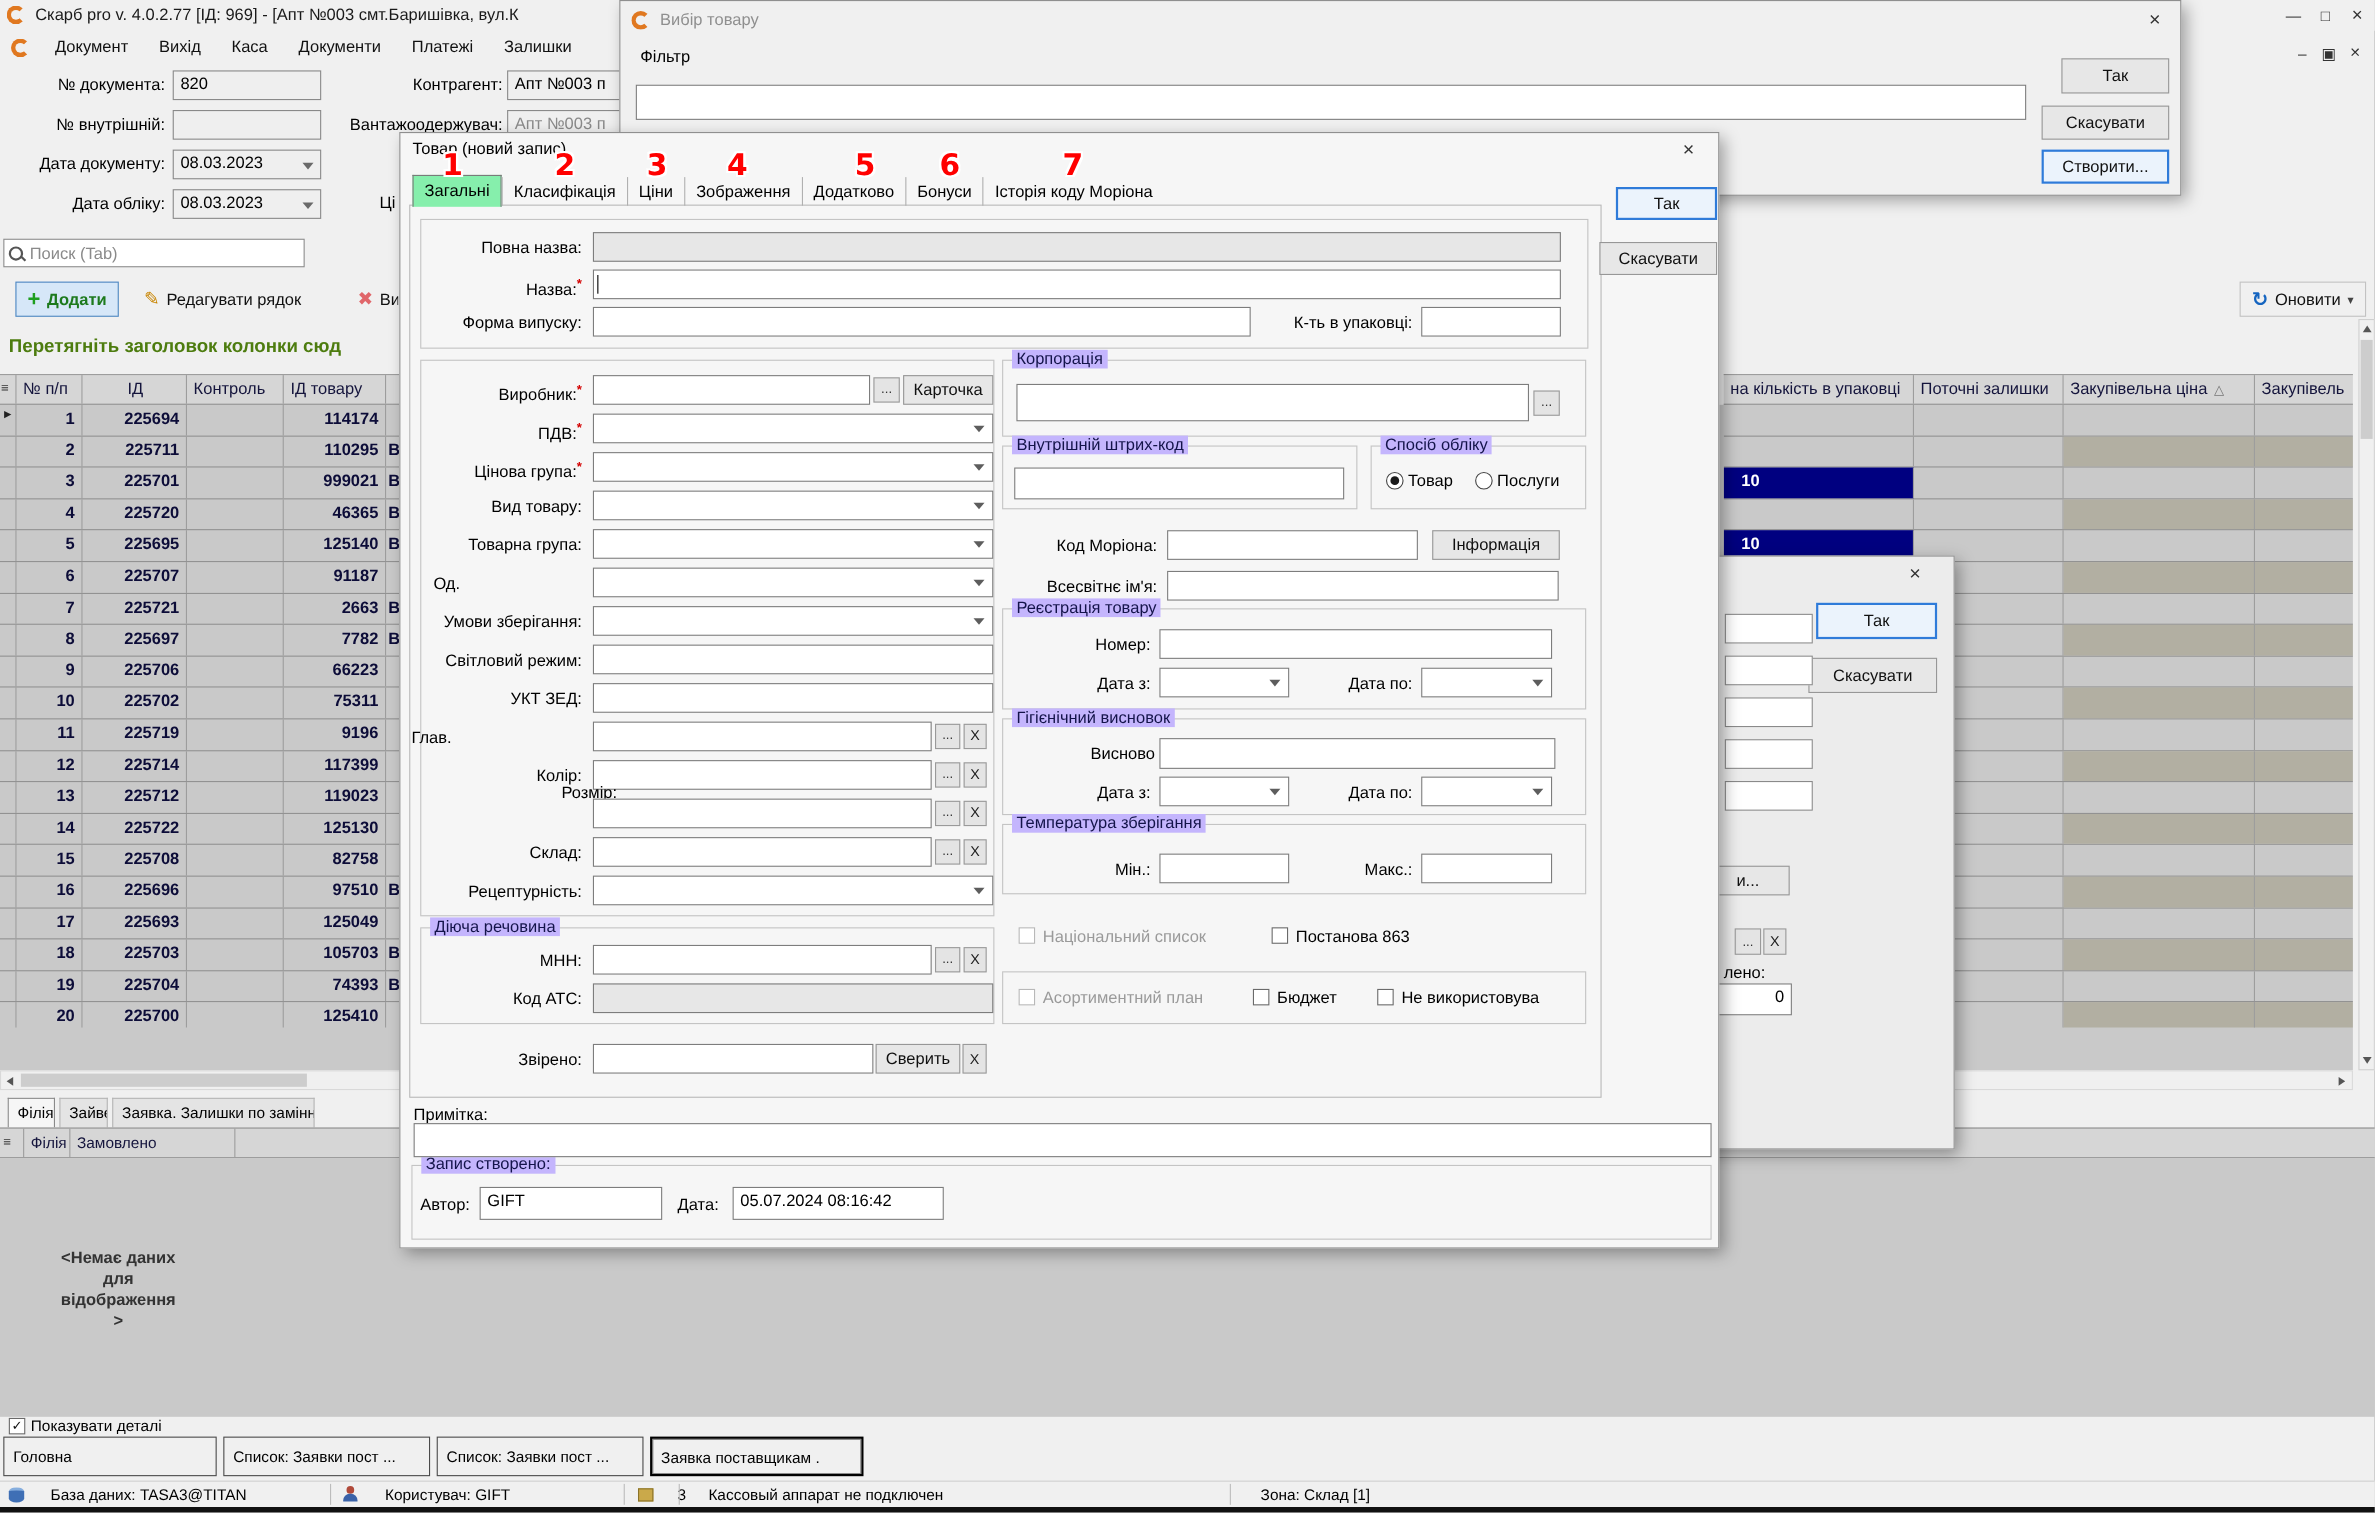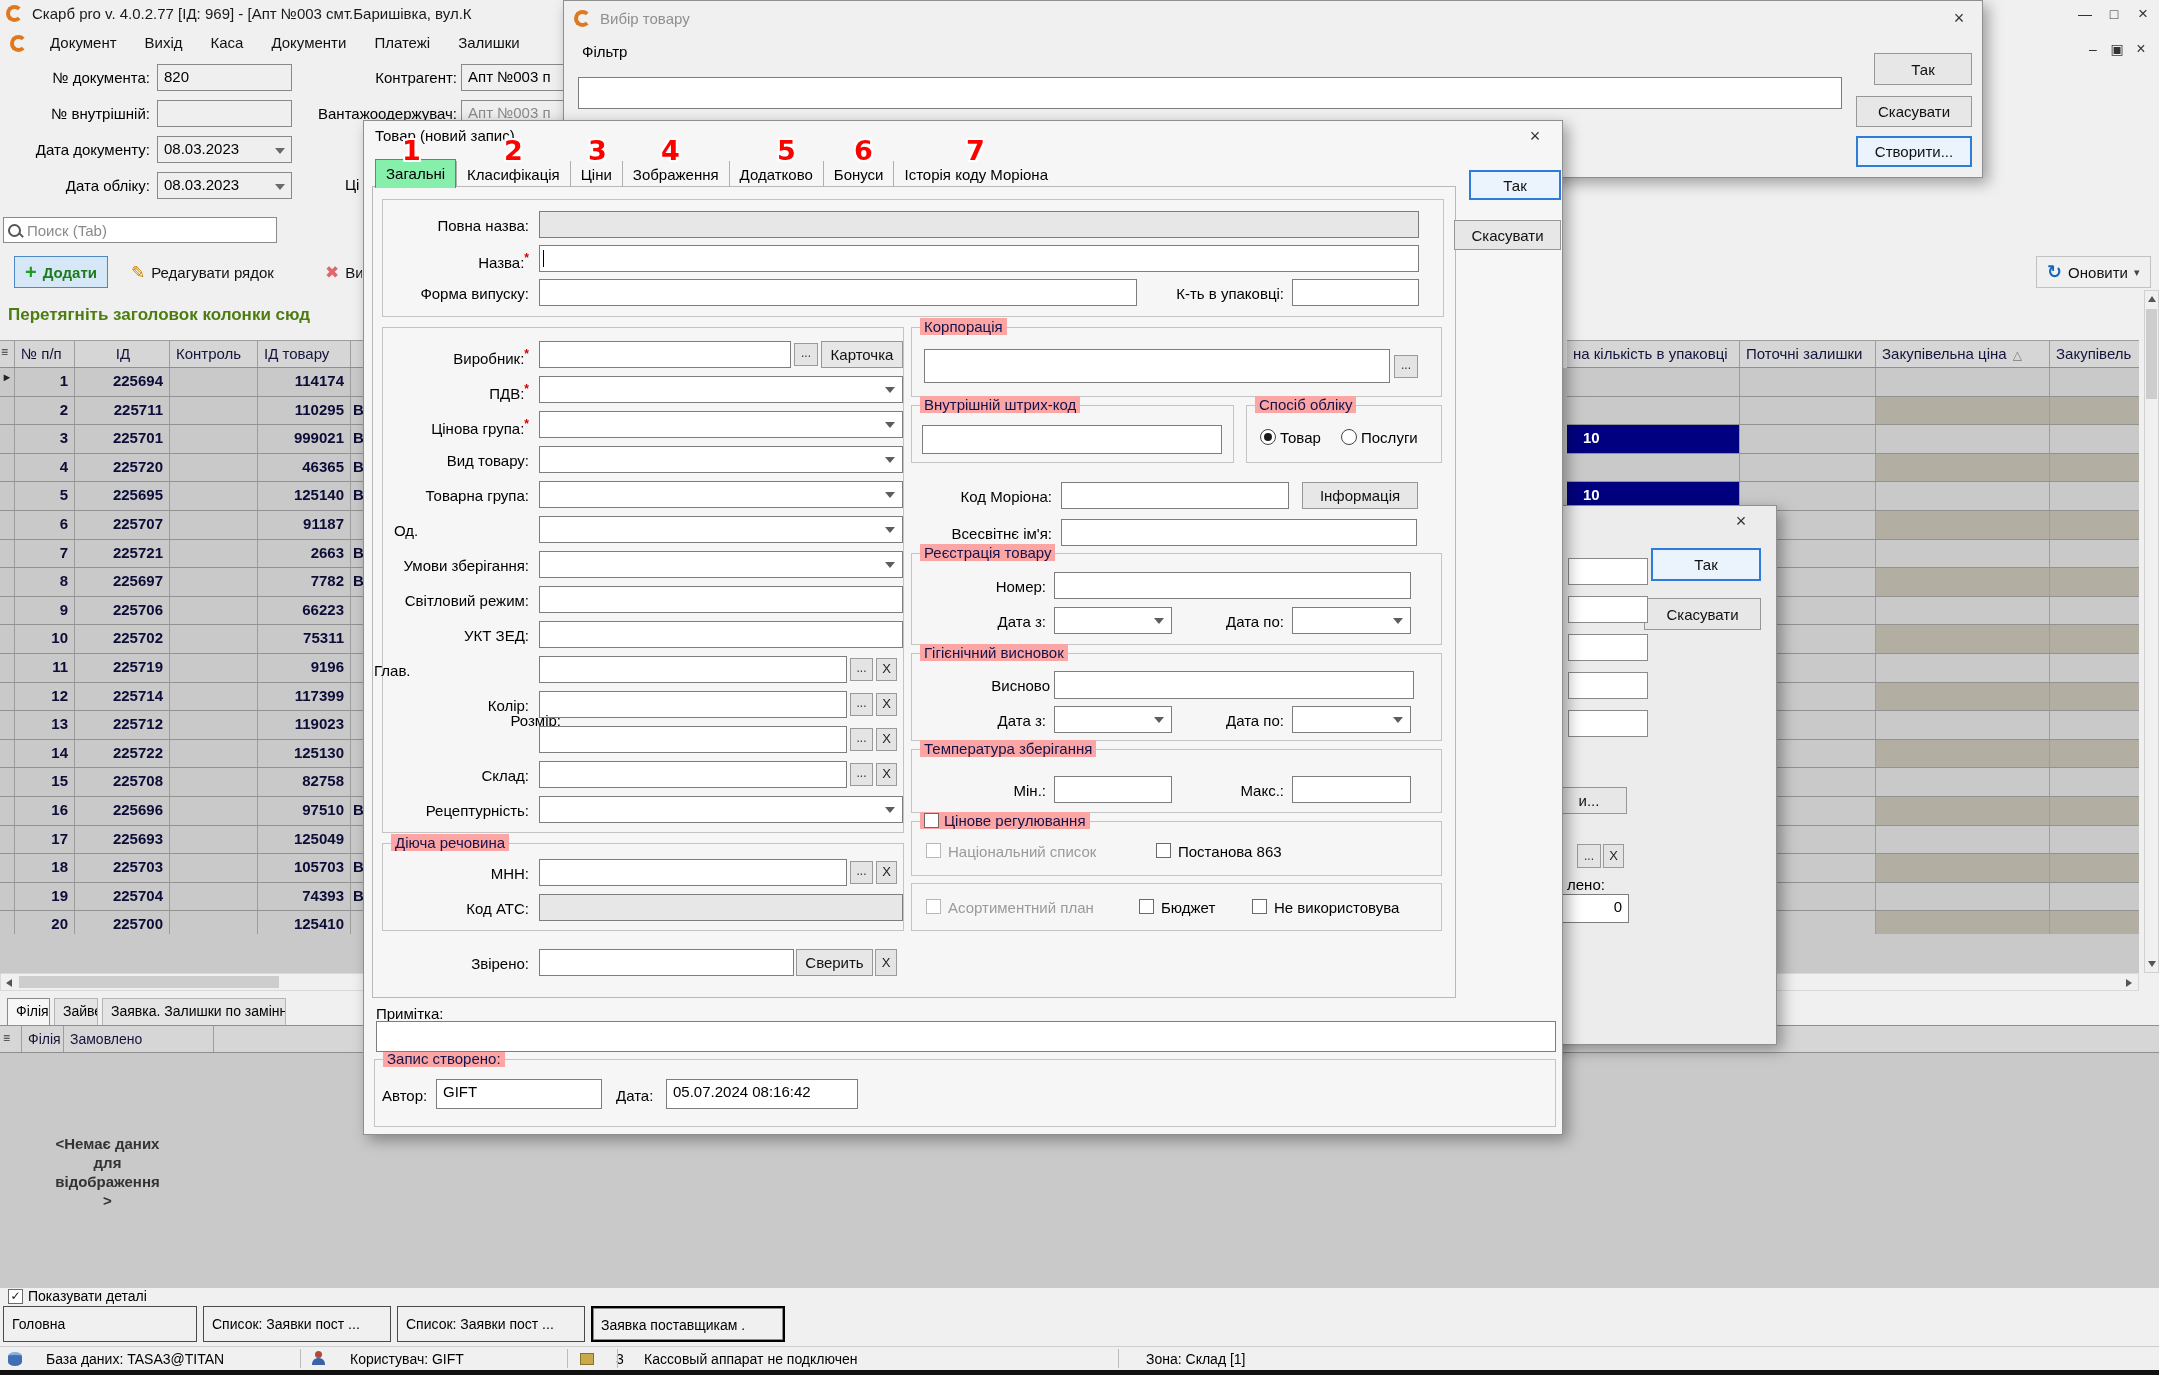--- a/index.html
+++ b/index.html
@@ -97,21 +97,21 @@
   .btn.focus{border:2px solid #2f7bd9;background:#ebf3fc;}
   .fld{position:absolute;background:#fff;border:1px solid #7d7d7d;box-sizing:border-box;padding:3px 6px;font-size:15px;}
   .fld.dis{background:#e7e7e7;}
   .combo::after{content:"";position:absolute;right:7px;top:10px;width:0;height:0;border-left:5px solid transparent;
        border-right:5px solid transparent;border-top:6px solid #5d5d5d;}
   .dots{position:absolute;background:#e4e4e4;border:1px solid #9a9a9a;box-sizing:border-box;text-align:center;
         font-size:12px;line-height:18px;color:#333;}
   .xbtn{position:absolute;background:#e4e4e4;border:1px solid #9a9a9a;box-sizing:border-box;text-align:center;
         font-size:13px;line-height:20px;color:#222;}
   .gb{position:absolute;border:1px solid #c4c4c4;box-sizing:border-box;}
-  .gb>span{position:absolute;top:-10px;left:8px;background:#fca5a5;padding:0 4px;color:#14144a;white-space:nowrap;}
+  .gb>span{position:absolute;top:-10px;left:8px;background:#c4b5fd;padding:0 4px;color:#14144a;white-space:nowrap;}
   .dlbl{position:absolute;text-align:right;white-space:nowrap;color:#000;}
   .dlbl.left{text-align:left;}
   .req{color:#d40000;font-weight:bold;vertical-align:super;font-size:12px;}
   .rednum{position:absolute;top:14px;color:#ff0000;font-weight:bold;font-size:27px;font-family:"DejaVu Sans",sans-serif;
           text-shadow:-2px -2px 0 #fff,2px -2px 0 #fff,-2px 2px 0 #fff,2px 2px 0 #fff,0 2px 0 #fff,0 -2px 0 #fff;}
   .ptabs{position:absolute;left:11px;top:38px;display:flex;height:28px;align-items:flex-end;}
   .ptab{padding:5px 10px 4px 10px;border-left:1px solid #b0b0b0;white-space:nowrap;}
   .ptab:first-child{border-left:none;}
   .ptab.active{background:#86efac;border:1px solid #7a7a7a;border-bottom:none;margin-bottom:-1px;padding-bottom:6px;}
   .pane{position:absolute;left:8px;top:65px;width:1084px;height:812px;background:#f6f6f6;border:1px solid #b9b9b9;box-sizing:border-box;}
@@ -608,26 +608,20 @@
       </div>
     <div class="gb" style="left:547px;top:432px;width:531px;height:92px;">
         <span>Реєстрація товару</span>
       </div>
     <div class="gb" style="left:547px;top:532px;width:531px;height:88px;">
         <span>Гігієнічний висновок</span>
       </div>
     <div class="gb" style="left:547px;top:628px;width:531px;height:64px;">
         <span>Температура зберігання</span>
       </div>
-    <div class="gb" style="left:547px;top:700px;width:531px;height:55px;">
-      <span style="display:flex;gap:5px;align-items:center;">
-          <span class="cb" style="position:static;"></span>
-          <span>Цінове регулювання</span>
-        </span>
-    </div>
     <div class="gb" style="left:547px;top:762px;width:531px;height:48px;"></div>
     <div class="gb" style="left:10px;top:938px;width:1182px;height:68px;">
         <span>Запис створено:</span>
       </div>
 
     <div class="dlbl" style="left:0;top:96px;width:165px;">Повна назва:</div>
     <div class="fld dis" style="left:175px;top:90px;width:880px;height:27px;"></div>
     <div class="dlbl" style="left:0;top:130px;width:165px;"><span>Назва:</span><span class="req">*</span></div>
     <div class="fld" style="left:175px;top:124px;width:880px;height:27px;"></div>
     <div class="caret" style="left:179px;top:129px;"></div>

